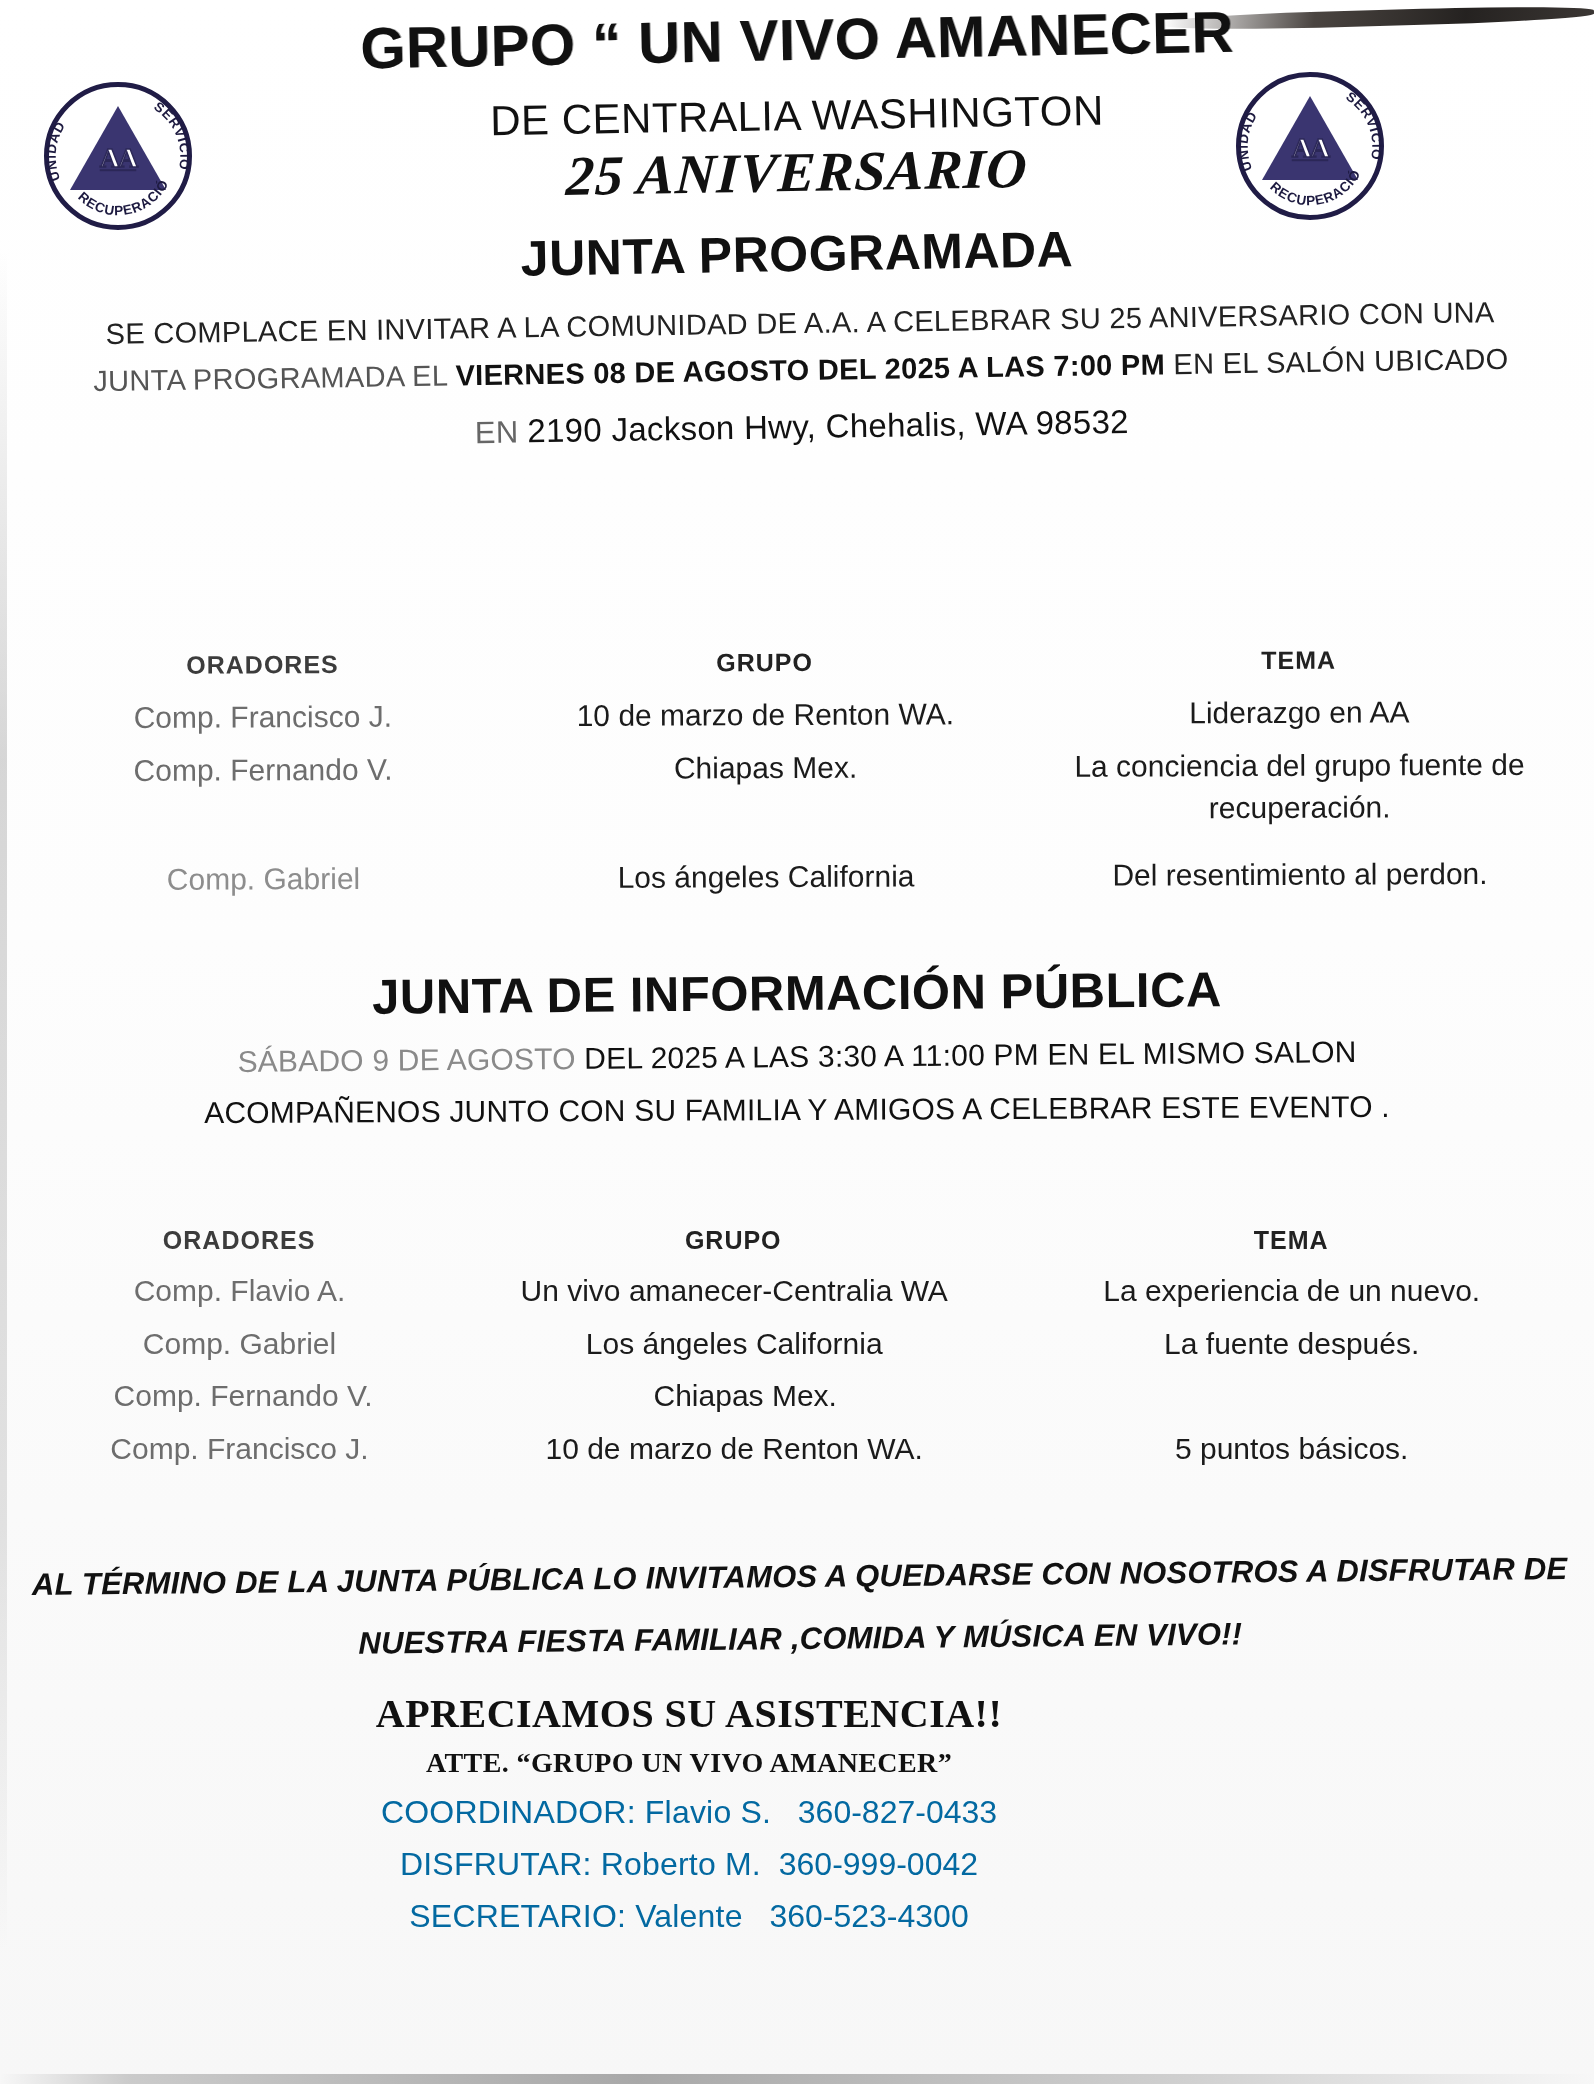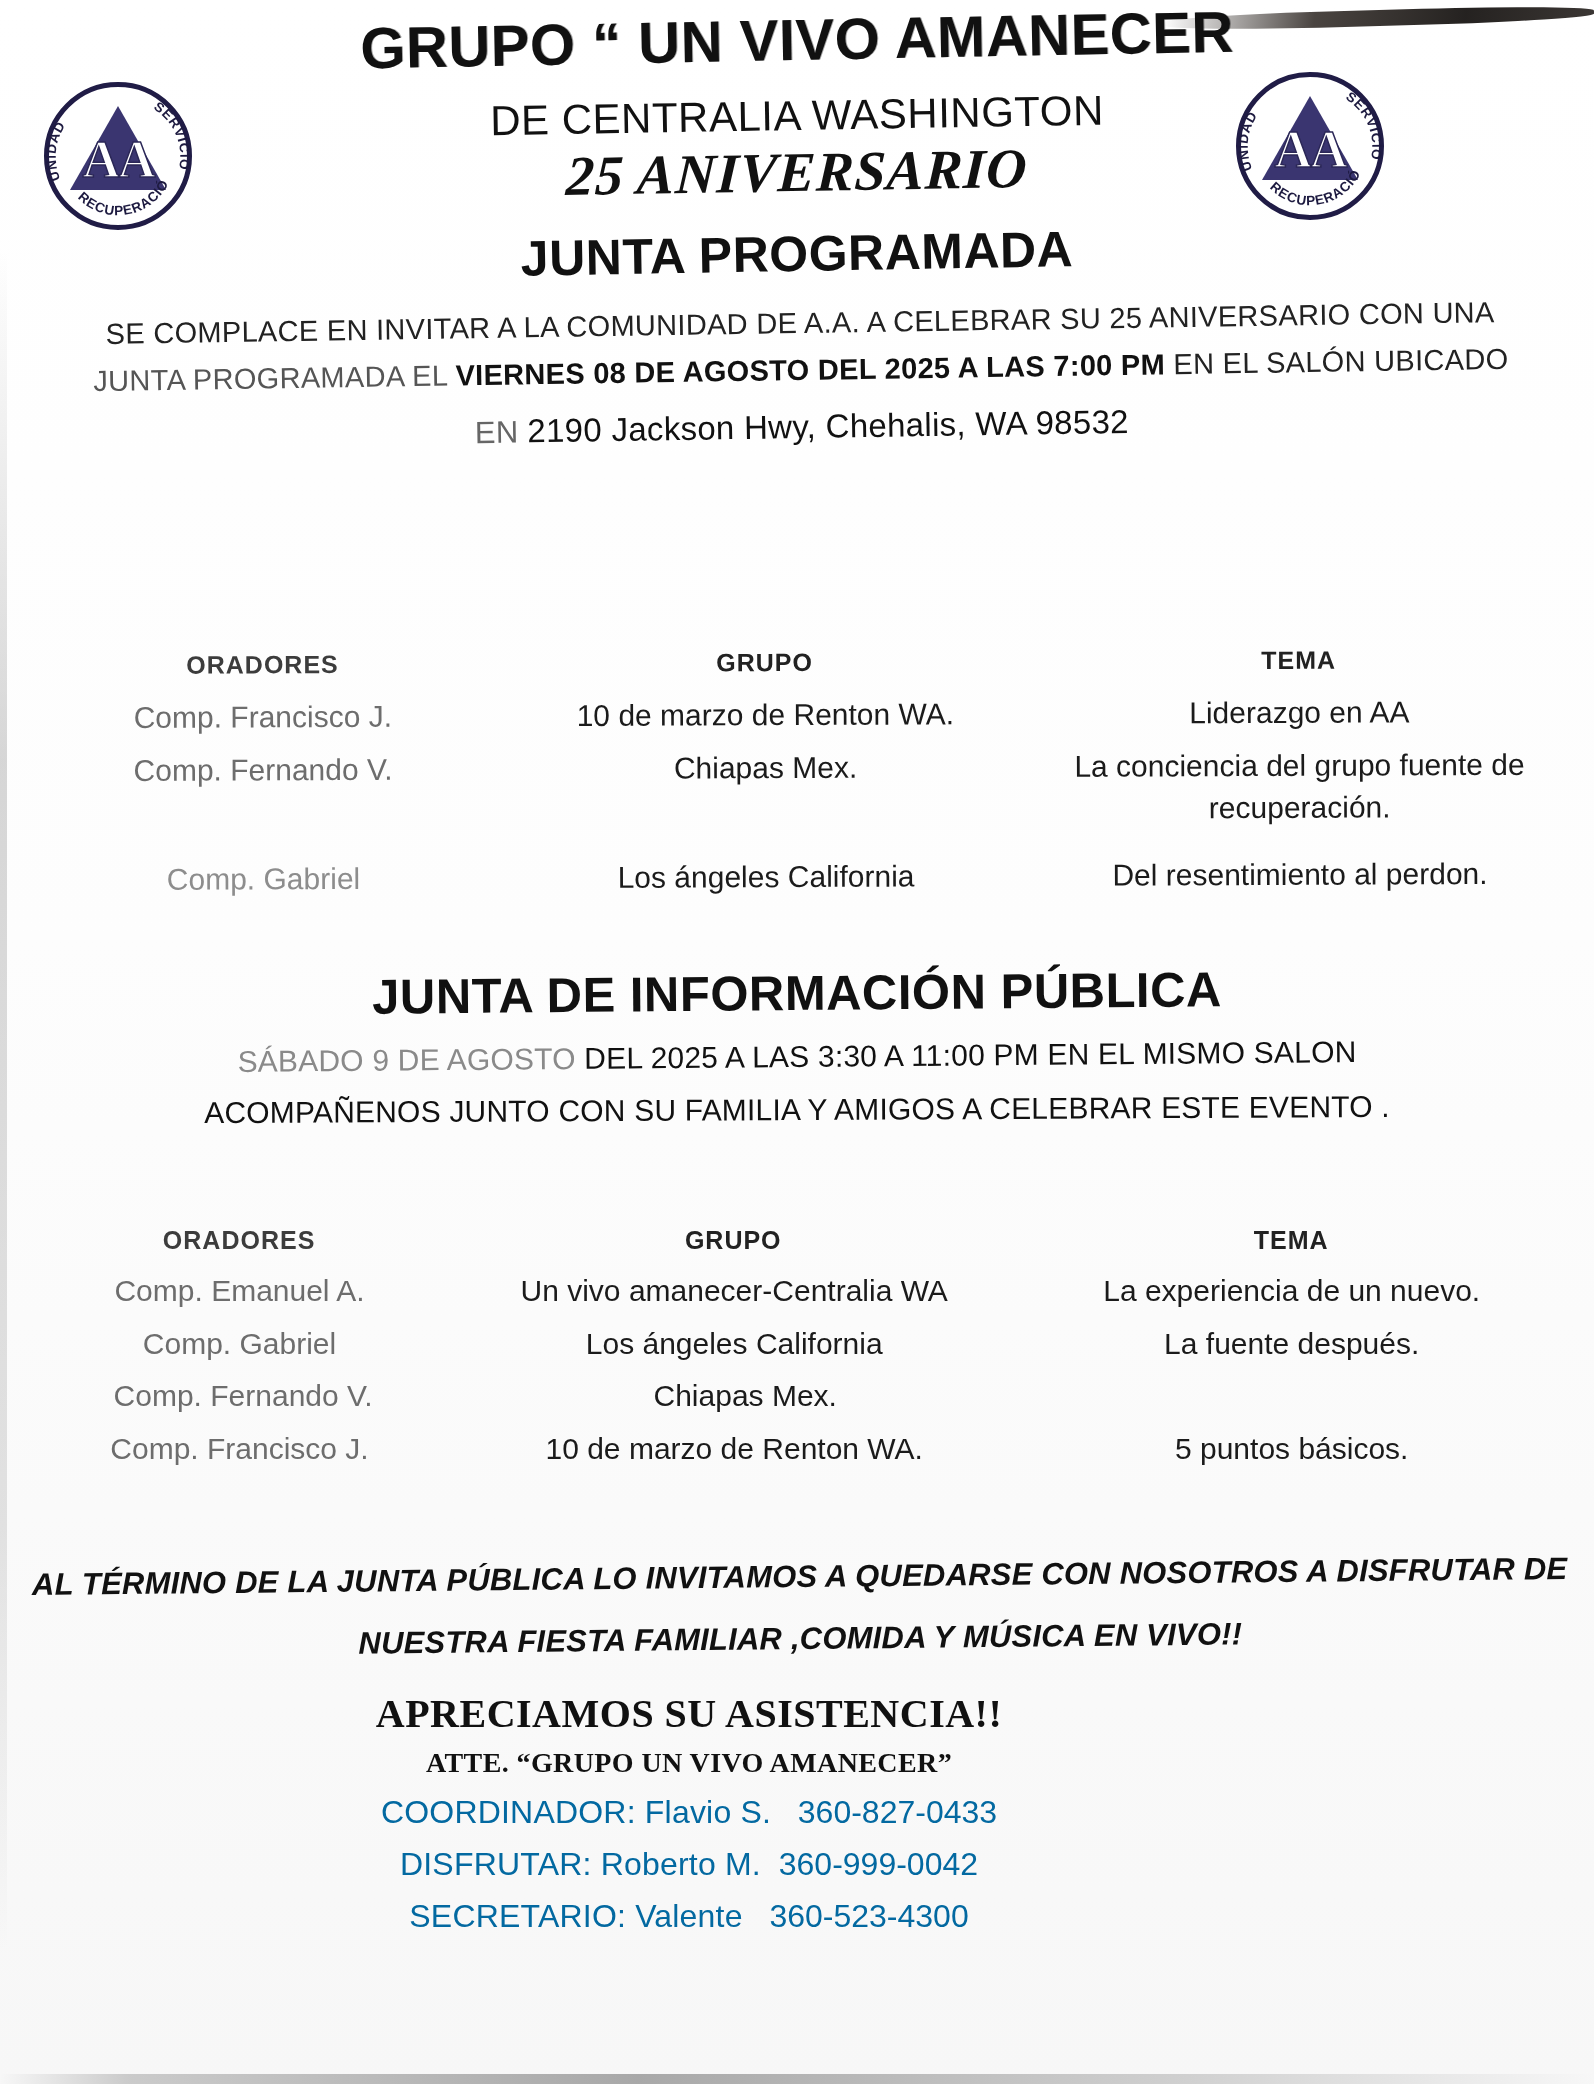--- a/index.html
+++ b/index.html
@@ -46,24 +46,25 @@
   .aa-logo .tri{
     position:absolute;left:50%;top:16%;transform:translateX(-50%);
     width:0;height:0;
     border-left:48px solid transparent;
     border-right:48px solid transparent;
     border-bottom:84px solid #3a3570;
   }
   .aa-logo .aatext{
     position:absolute;left:50%;top:50%;transform:translate(-50%,-42%);
     font-family:"Liberation Serif", serif;
-    font-weight:700;font-size:52px;letter-spacing:-2px;
+    font-weight:700;font-size:28px;letter-spacing:-2px;
     color:#ffffff;
     -webkit-text-stroke:1.5px #2b2757;
     line-height:1;
+    text-decoration:underline;
   }
   .aa-logo svg.curve{position:absolute;inset:0;width:100%;height:100%;}
   .aa-logo svg.curve text{
     font-family:"Liberation Sans", sans-serif;
     font-size:13.5px;font-weight:700;fill:#1d1a40;letter-spacing:.8px;
   }
   #logo-left{left:44px;top:82px;}
   #logo-right{left:1236px;top:72px;}
 
   #title-main{
@@ -270,21 +271,21 @@
 </div>
 <div id="pub-l2">ACOMPAÑENOS JUNTO CON SU FAMILIA Y AMIGOS A CELEBRAR ESTE EVENTO .</div>
 
 <div class="tbl" id="tbl2">
   <div class="row hdr">
     <div class="c1"><span>ORADORES</span></div>
     <div class="c2"><span>GRUPO</span></div>
     <div class="c3"><span>TEMA</span></div>
   </div>
   <div class="row">
-    <div class="c1 cell faded">Comp. Emanuel A.</div>
+    <div class="c1 cell faded">Comp. Flavio A.</div>
     <div class="c2 cell">Un vivo amanecer-Centralia WA</div>
     <div class="c3 cell">La experiencia de un nuevo.</div>
   </div>
   <div class="row">
     <div class="c1 cell faded">Comp. Gabriel</div>
     <div class="c2 cell">Los ángeles California</div>
     <div class="c3 cell">La fuente después.</div>
   </div>
   <div class="row">
     <div class="c1 cell faded">Comp. Fernando V.</div>

